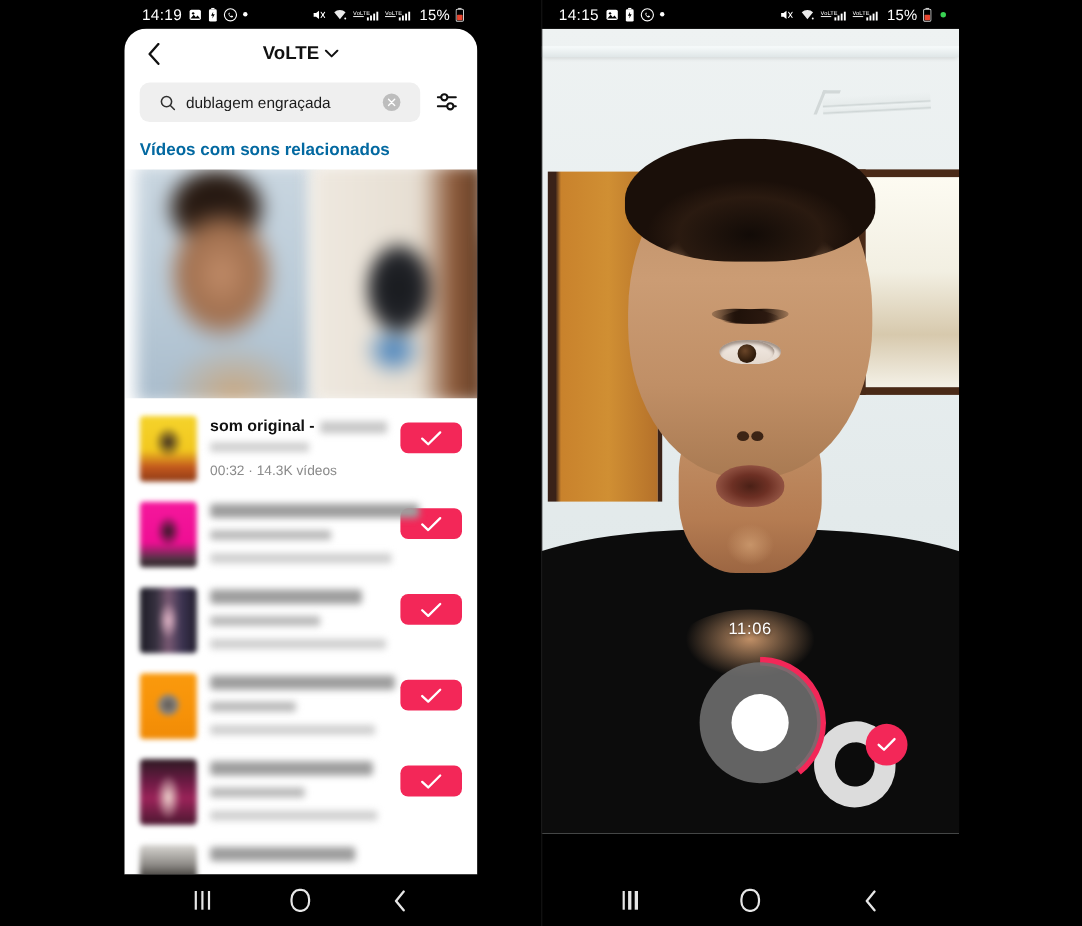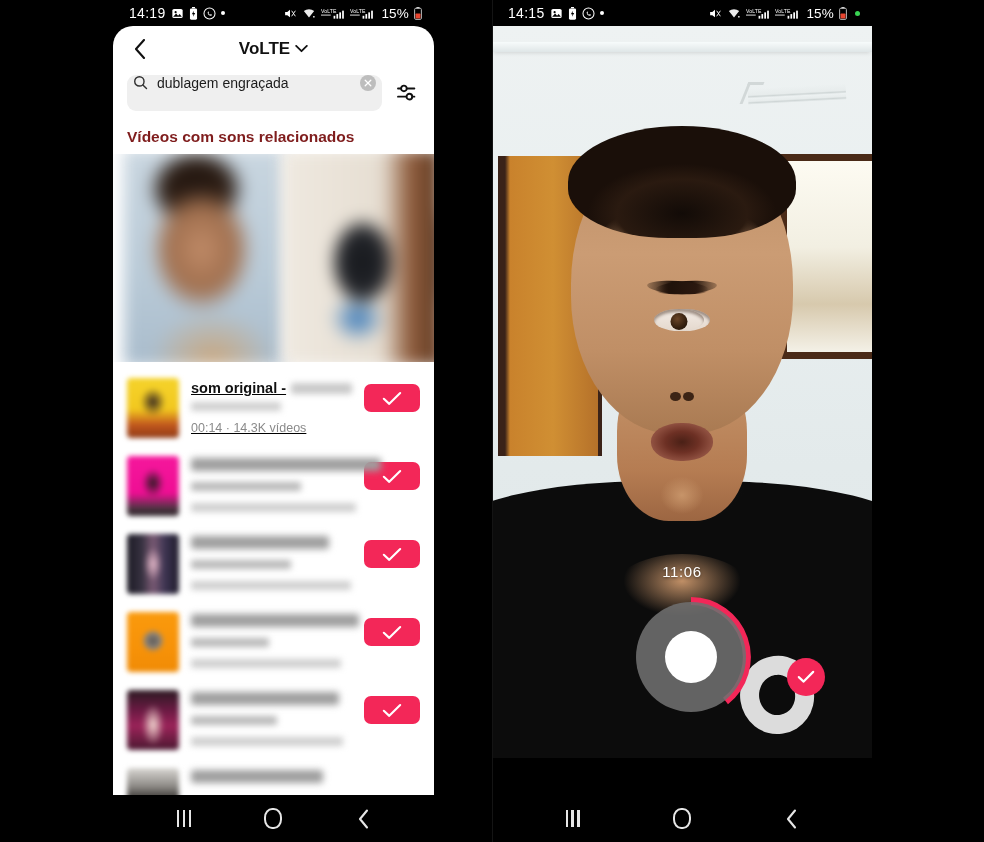--- a/index.html
+++ b/index.html
@@ -80,42 +80,42 @@
     display:flex; align-items:center;
     padding:0 14px 0 14px;
     gap:14px;
     height:42px;
   }
   .searchbox {
     flex:1;
     height:36px;
     background:#efefef;
     border-radius:9px;
-    display:flex; align-items:flex-start;
-    padding:0 6px;
+    display:flex; align-items:center;
+    padding:0 18px;
     gap:9px;
   }
   .search-val {
     flex:1;
     font-size:14px;
     color:#1c1c1c;
     white-space:nowrap;
     overflow:hidden;
   }
   .clear-btn {
     width:16px; height:16px; border-radius:50%;
     background:#bdbdbd;
     display:flex; align-items:center; justify-content:center;
     flex:0 0 auto;
     cursor:pointer;
   }
   .tune-btn { width:24px; height:24px; flex:0 0 auto; cursor:pointer; display:flex; align-items:center; justify-content:center;}
 
   .sect-title {
-    font-size:15.5px; font-weight:700; color:#7f1d1d;
+    font-size:15.5px; font-weight:700; color:#0369a1;
     padding:14px 0 8px 14px;
   }
 
   
   .carousel {
     display:flex;
     gap:3px;
     padding-left:14px;
     height:208px;
     overflow:hidden;
@@ -143,21 +143,20 @@
       linear-gradient(180deg,#f0eeec 0%,#ded9d5 55%,#b5684a 100%); }
 
   
   .soundlist { padding-top:10px; }
   .srow {
     display:flex;
     align-items:flex-start;
     padding:6px 14px 6px 14px;
     gap:12px;
     height:78px;
-    text-decoration:underline;
   }
   .sthumb {
     width:52px; height:60px;
     border-radius:4px;
     flex:0 0 auto;
     filter:blur(2.5px);
   }
   .sthumb.t1 { background:
       radial-gradient(ellipse 16px 18px at 50% 40%, #3a2a20 0%, rgba(58,42,32,0) 80%),
       linear-gradient(180deg,#f5d32b 0%,#f2c81f 52%,#c2571d 78%,#8e3a16 100%); }
@@ -564,21 +563,21 @@
       <div class="soundlist">
 
         <div class="srow">
           <div class="sthumb t1"></div>
           <div class="smeta">
             <div class="stitle-real">
               <span>som original - </span>
               <span class="blurbar" style="width:118px;height:11px;"></span>
             </div>
             <div class="blurline lt" style="width:90px;margin-top:6px;"></div>
-            <div class="ssub-real">00:14 · 14.3K vídeos</div>
+            <div class="ssub-real">00:32 · 14.3K vídeos</div>
           </div>
           <div class="check-btn">
             <svg width="20" height="15" viewBox="0 0 22 16">
                 <path d="M2 8.3l6 5.6L20 2" stroke="#fff" stroke-width="2.3" fill="none" stroke-linecap="round" stroke-linejoin="round"></path>
               </svg>
           </div>
         </div>
 
         <div class="srow">
           <div class="sthumb t2"></div>

